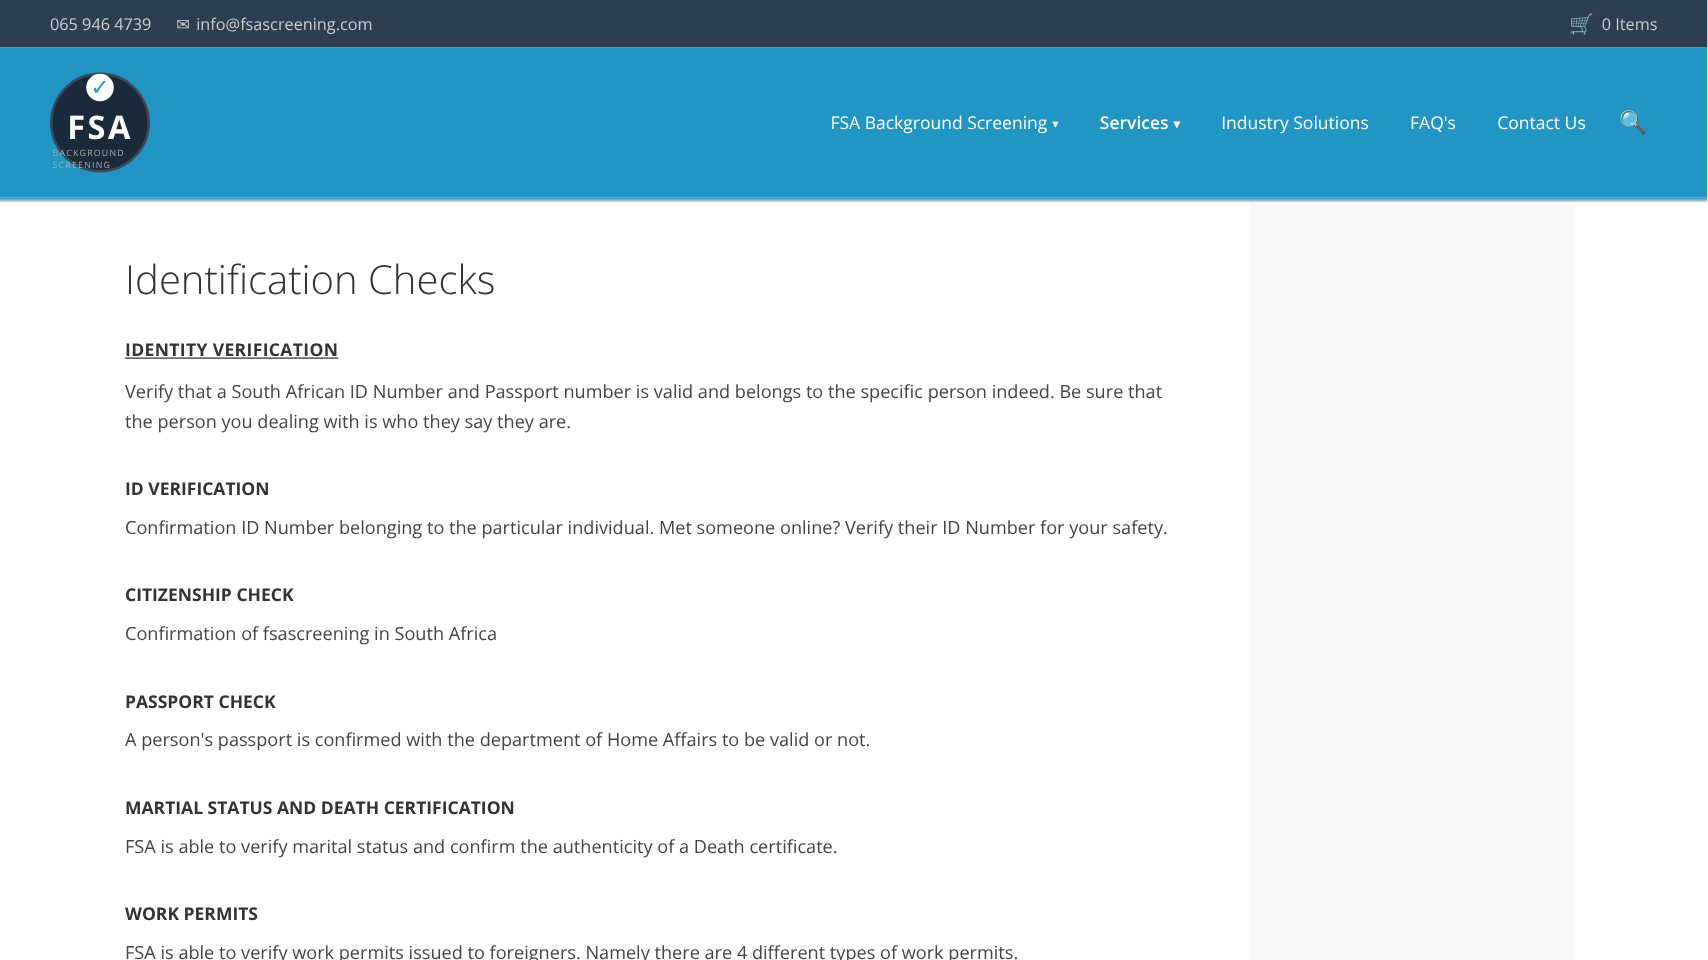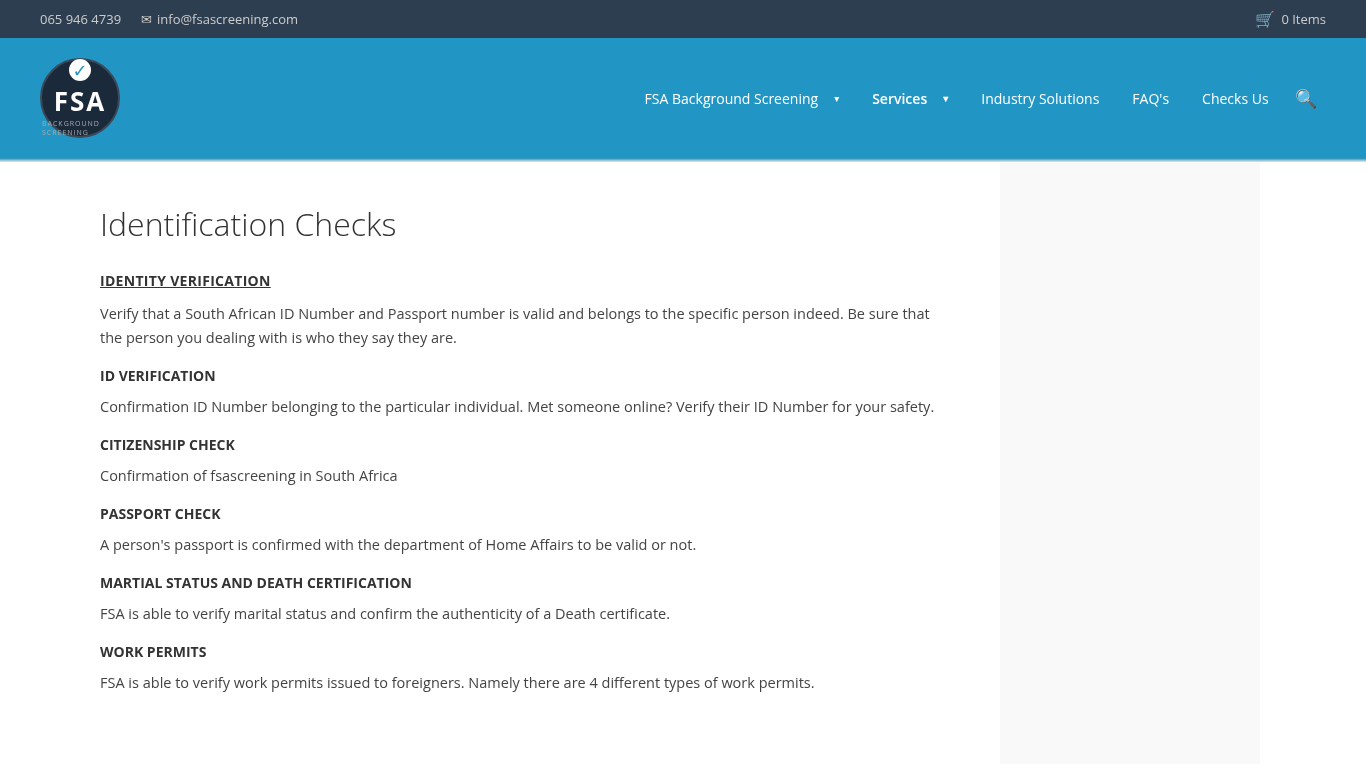--- a/index.html
+++ b/index.html
@@ -57,21 +57,21 @@
     }
 
     
     nav { display: flex; align-items: center; gap: 5px; }
     .nav-item {
       color: #fff;
       font-size: 14px;
       font-weight: 500;
       padding: 8px 14px;
       cursor: pointer;
-      display: flex; align-items: center; gap: 16px;
+      display: flex; align-items: center; gap: 4px;
       border-radius: 3px;
       text-decoration: none;
     }
     .nav-item.active { color: #fff; font-weight: 600; }
     .nav-chevron { font-size: 10px; }
     .search-icon-btn {
       color: #fff; font-size: 18px; cursor: pointer; padding: 8px;
     }
 
     
@@ -107,21 +107,21 @@
       color: #333;
       text-decoration: underline;
       text-transform: uppercase;
       margin-bottom: 12px;
       letter-spacing: 0.3px;
     }
     .section-heading-bold {
       font-size: 14px;
       font-weight: 700;
       color: #333;
-      margin-top: 16px;
+      margin-top: 32px;
       margin-bottom: 10px;
     }
 
     
     .body-text {
       font-size: 14.5px;
       color: #444;
       line-height: 1.65;
       margin-bottom: 10px;
     }
@@ -168,21 +168,21 @@
       <span>Services</span>
       <span class="nav-chevron">▾</span>
     </a>
     <a class="nav-item">
       <span>Industry Solutions</span>
     </a>
     <a class="nav-item">
       <span>FAQ's</span>
     </a>
     <a class="nav-item">
-      <span>Checks Us</span>
+      <span>Contact Us</span>
     </a>
     <span class="search-icon-btn">🔍</span>
   </nav>
 </div>
 
 <div class="header-bottom-border"></div>
 
 <div class="main-wrapper">
   <div class="content-area">
 

